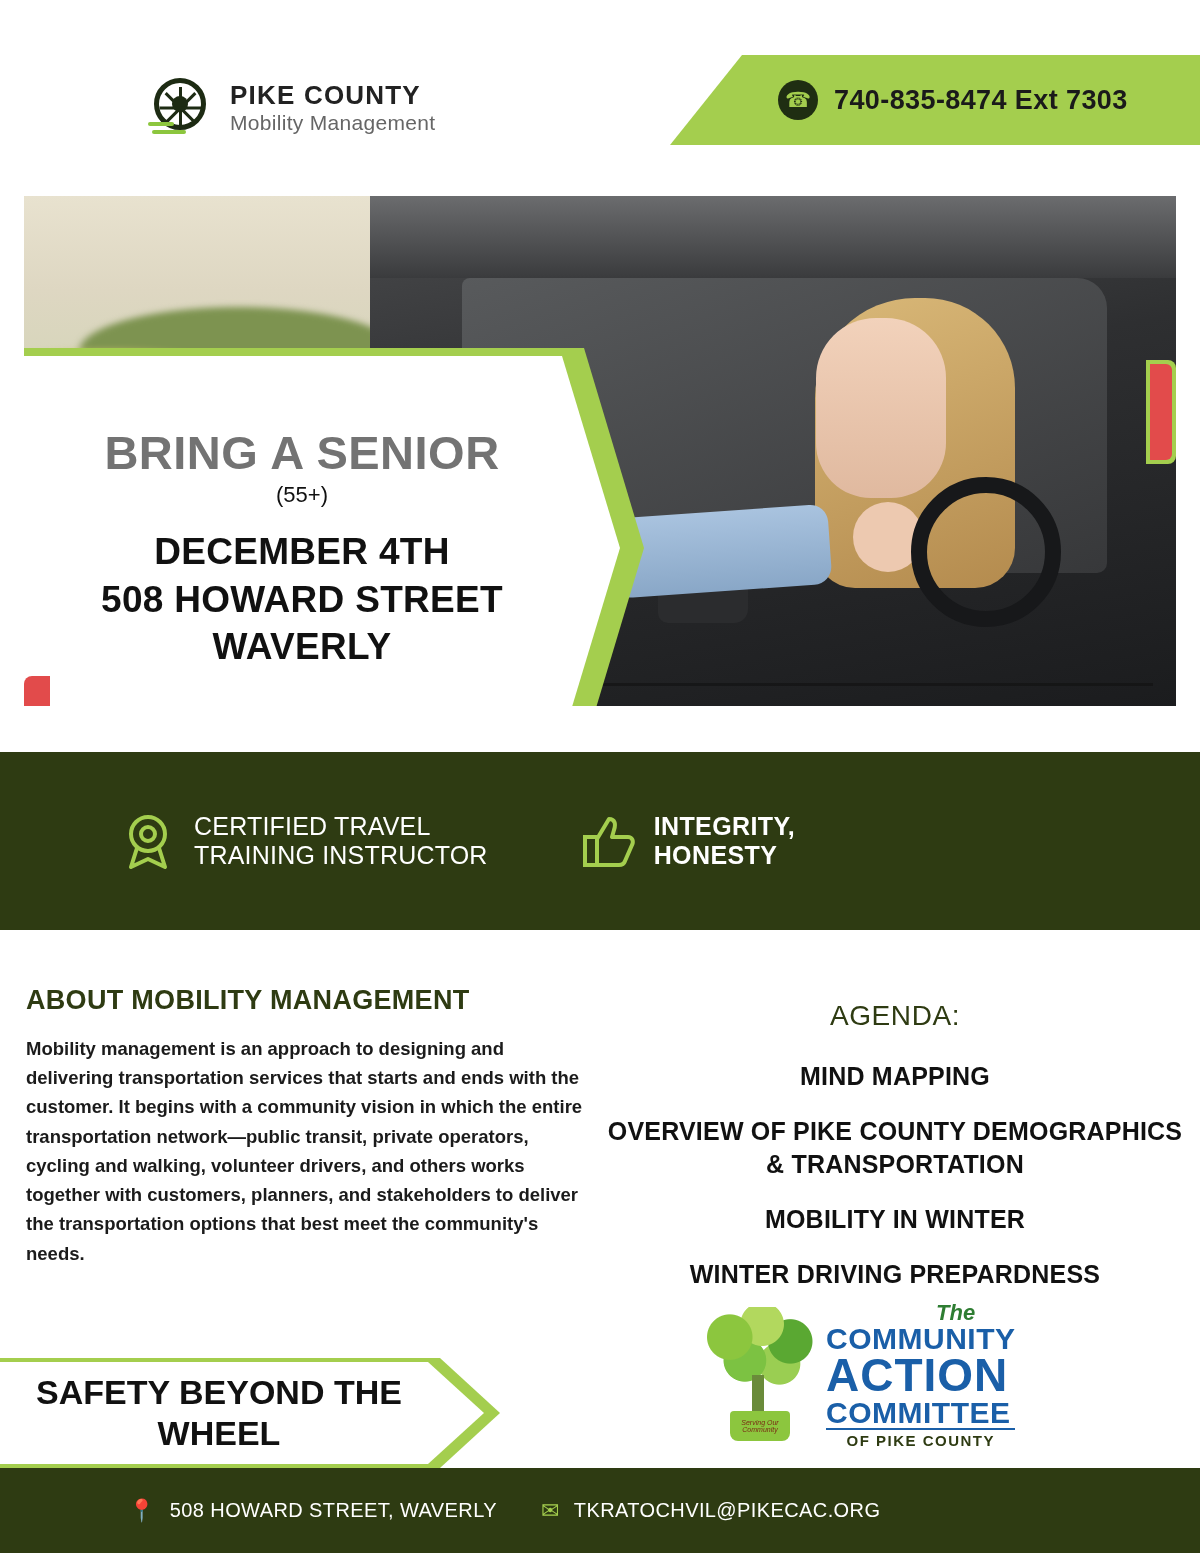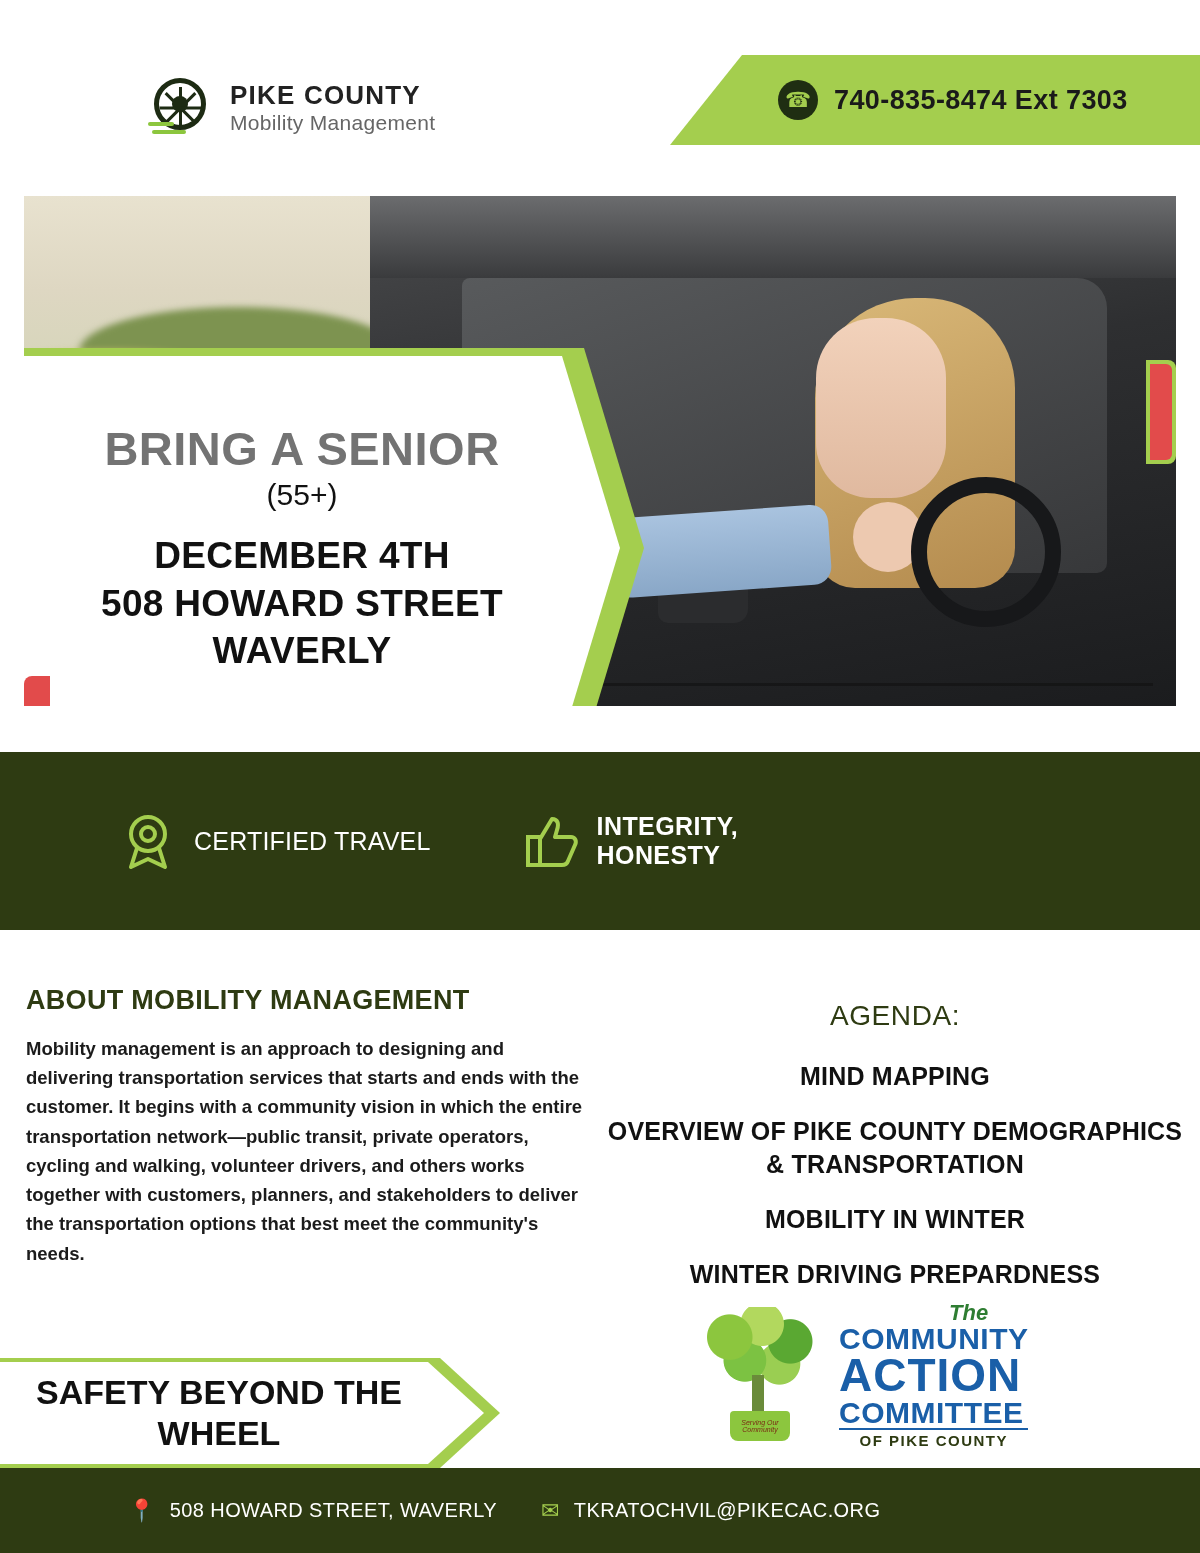--- a/index.html
+++ b/index.html
@@ -79,21 +79,21 @@
   .hero-band {
     position: absolute; left: 0; top: 152px; width: 620px; height: 400px; background: #a4ce4e;
     clip-path: polygon(0 0, 560px 0, 620px 200px, 560px 400px, 0 400px);
   }
   .hero-card {
     position: absolute; left: 0; top: 160px; width: 596px; height: 384px; background: #ffffff;
     clip-path: polygon(0 0, 538px 0, 596px 192px, 538px 384px, 0 384px);
     display: flex; flex-direction: column; align-items: center; justify-content: center; padding: 12px 40px 12px 0;
   }
   .hero-title { font-size: 47px; font-weight: bold; color: #737373; letter-spacing: .5px; }
-  .hero-age { font-size: 30px; color: #111; margin-top: 2px; }
+  .hero-age { font-size: 22px; color: #111; margin-top: 2px; }
   .hero-lines { margin-top: 20px; text-align: center; }
   .hero-line { font-size: 37px; font-weight: bold; color: #111; line-height: 1.28; letter-spacing: .3px; }
 
   .tab-right { position: absolute; right: 0; top: 164px; width: 30px; height: 104px; background: #a4ce4e; border-radius: 0 8px 8px 0; }
   .tab-right-in { position: absolute; right: 4px; top: 168px; width: 22px; height: 96px; background: #e24b4b; border-radius: 0 6px 6px 0; }
   .tab-left { position: absolute; left: 0; top: 480px; width: 26px; height: 160px; background: #e24b4b; border-radius: 8px 0 0 8px; }
 
   
   .values { position: absolute; left: 0; top: 752px; width: 1200px; height: 178px; background: #2e3b12; }
   .values-inner { display: flex; align-items: center; height: 100%; padding-left: 120px; gap: 92px; }
@@ -106,21 +106,21 @@
   
   .about { position: absolute; left: 26px; top: 985px; width: 570px; }
   .about-title { font-size: 27px; font-weight: bold; color: #2e3b12; letter-spacing: .3px; }
   .about-body { margin-top: 18px; font-size: 18.5px; font-weight: bold; color: #1b1b1b; line-height: 1.58; }
 
   .agenda { position: absolute; left: 600px; top: 1000px; width: 590px; text-align: center; }
   .agenda-title { font-size: 28px; font-weight: normal; color: #2e3b12; letter-spacing: .6px; }
   .agenda-list { margin-top: 28px; }
   .agenda-item { font-size: 25px; font-weight: bold; color: #111; line-height: 1.32; margin-bottom: 22px; letter-spacing: .2px; }
 
-  .cac { position: absolute; left: 700px; top: 1300px; width: 360px; height: 150px; display: flex; align-items: center; gap: 19px; }
+  .cac { position: absolute; left: 700px; top: 1300px; width: 360px; height: 150px; display: flex; align-items: center; gap: 6px; }
   .cac-tree { position: relative; width: 120px; height: 140px; flex: none; }
   .cac-tree .canopy { position: absolute; left: 6px; top: 2px; width: 108px; height: 86px;
       background: radial-gradient(circle at 22% 35%, #8cc63e 0 22%, transparent 23%),
                   radial-gradient(circle at 52% 20%, #b2d85e 0 24%, transparent 25%),
                   radial-gradient(circle at 78% 40%, #5aa832 0 22%, transparent 23%),
                   radial-gradient(circle at 36% 62%, #7cc242 0 24%, transparent 25%),
                   radial-gradient(circle at 68% 66%, #9ace52 0 22%, transparent 23%); }
   .cac-tree .trunk { position: absolute; left: 52px; top: 70px; width: 12px; height: 44px; background: #6a8b3a; }
   .cac-tree .pot { position: absolute; left: 30px; top: 106px; width: 60px; height: 30px; background: #8cc63e; border-radius: 4px 4px 8px 8px; }
   .cac-tree .pot-label { position: absolute; left: 30px; top: 114px; width: 60px; text-align: center; font-size: 7px; color: #7a2b14; font-style: italic; }
@@ -214,20 +214,21 @@
       <div class="value">
         <span class="value-ico">
           <svg width="54" height="56" viewBox="0 0 54 56">
               <circle cx="27" cy="21" r="17" fill="none" stroke="currentColor" stroke-width="4"></circle>
               <circle cx="27" cy="21" r="7" fill="none" stroke="currentColor" stroke-width="4"></circle>
               <path d="M16 35 L10 54 L27 46 L44 54 L38 35" fill="none" stroke="currentColor" stroke-width="4" stroke-linejoin="round"></path>
             </svg>
         </span>
         <span class="value-label light">
           <span>CERTIFIED TRAVEL</span><br>
+          <span>TRAINING INSTRUCTOR</span>
         </span>
       </div>
 
       <div class="value">
         <span class="value-ico">
           <svg width="54" height="56" viewBox="0 0 54 56">
               <path d="M4 24 h12 v28 H4 Z" fill="none" stroke="currentColor" stroke-width="4"></path>
               <path d="M16 26 L28 6 c6 0 7 5 5 11 l-2 7 h16 c4 0 6 4 4 8 l-7 16 c-1 3 -3 4 -6 4 H16 Z" fill="none" stroke="currentColor" stroke-width="4" stroke-linejoin="round"></path>
             </svg>
         </span>

